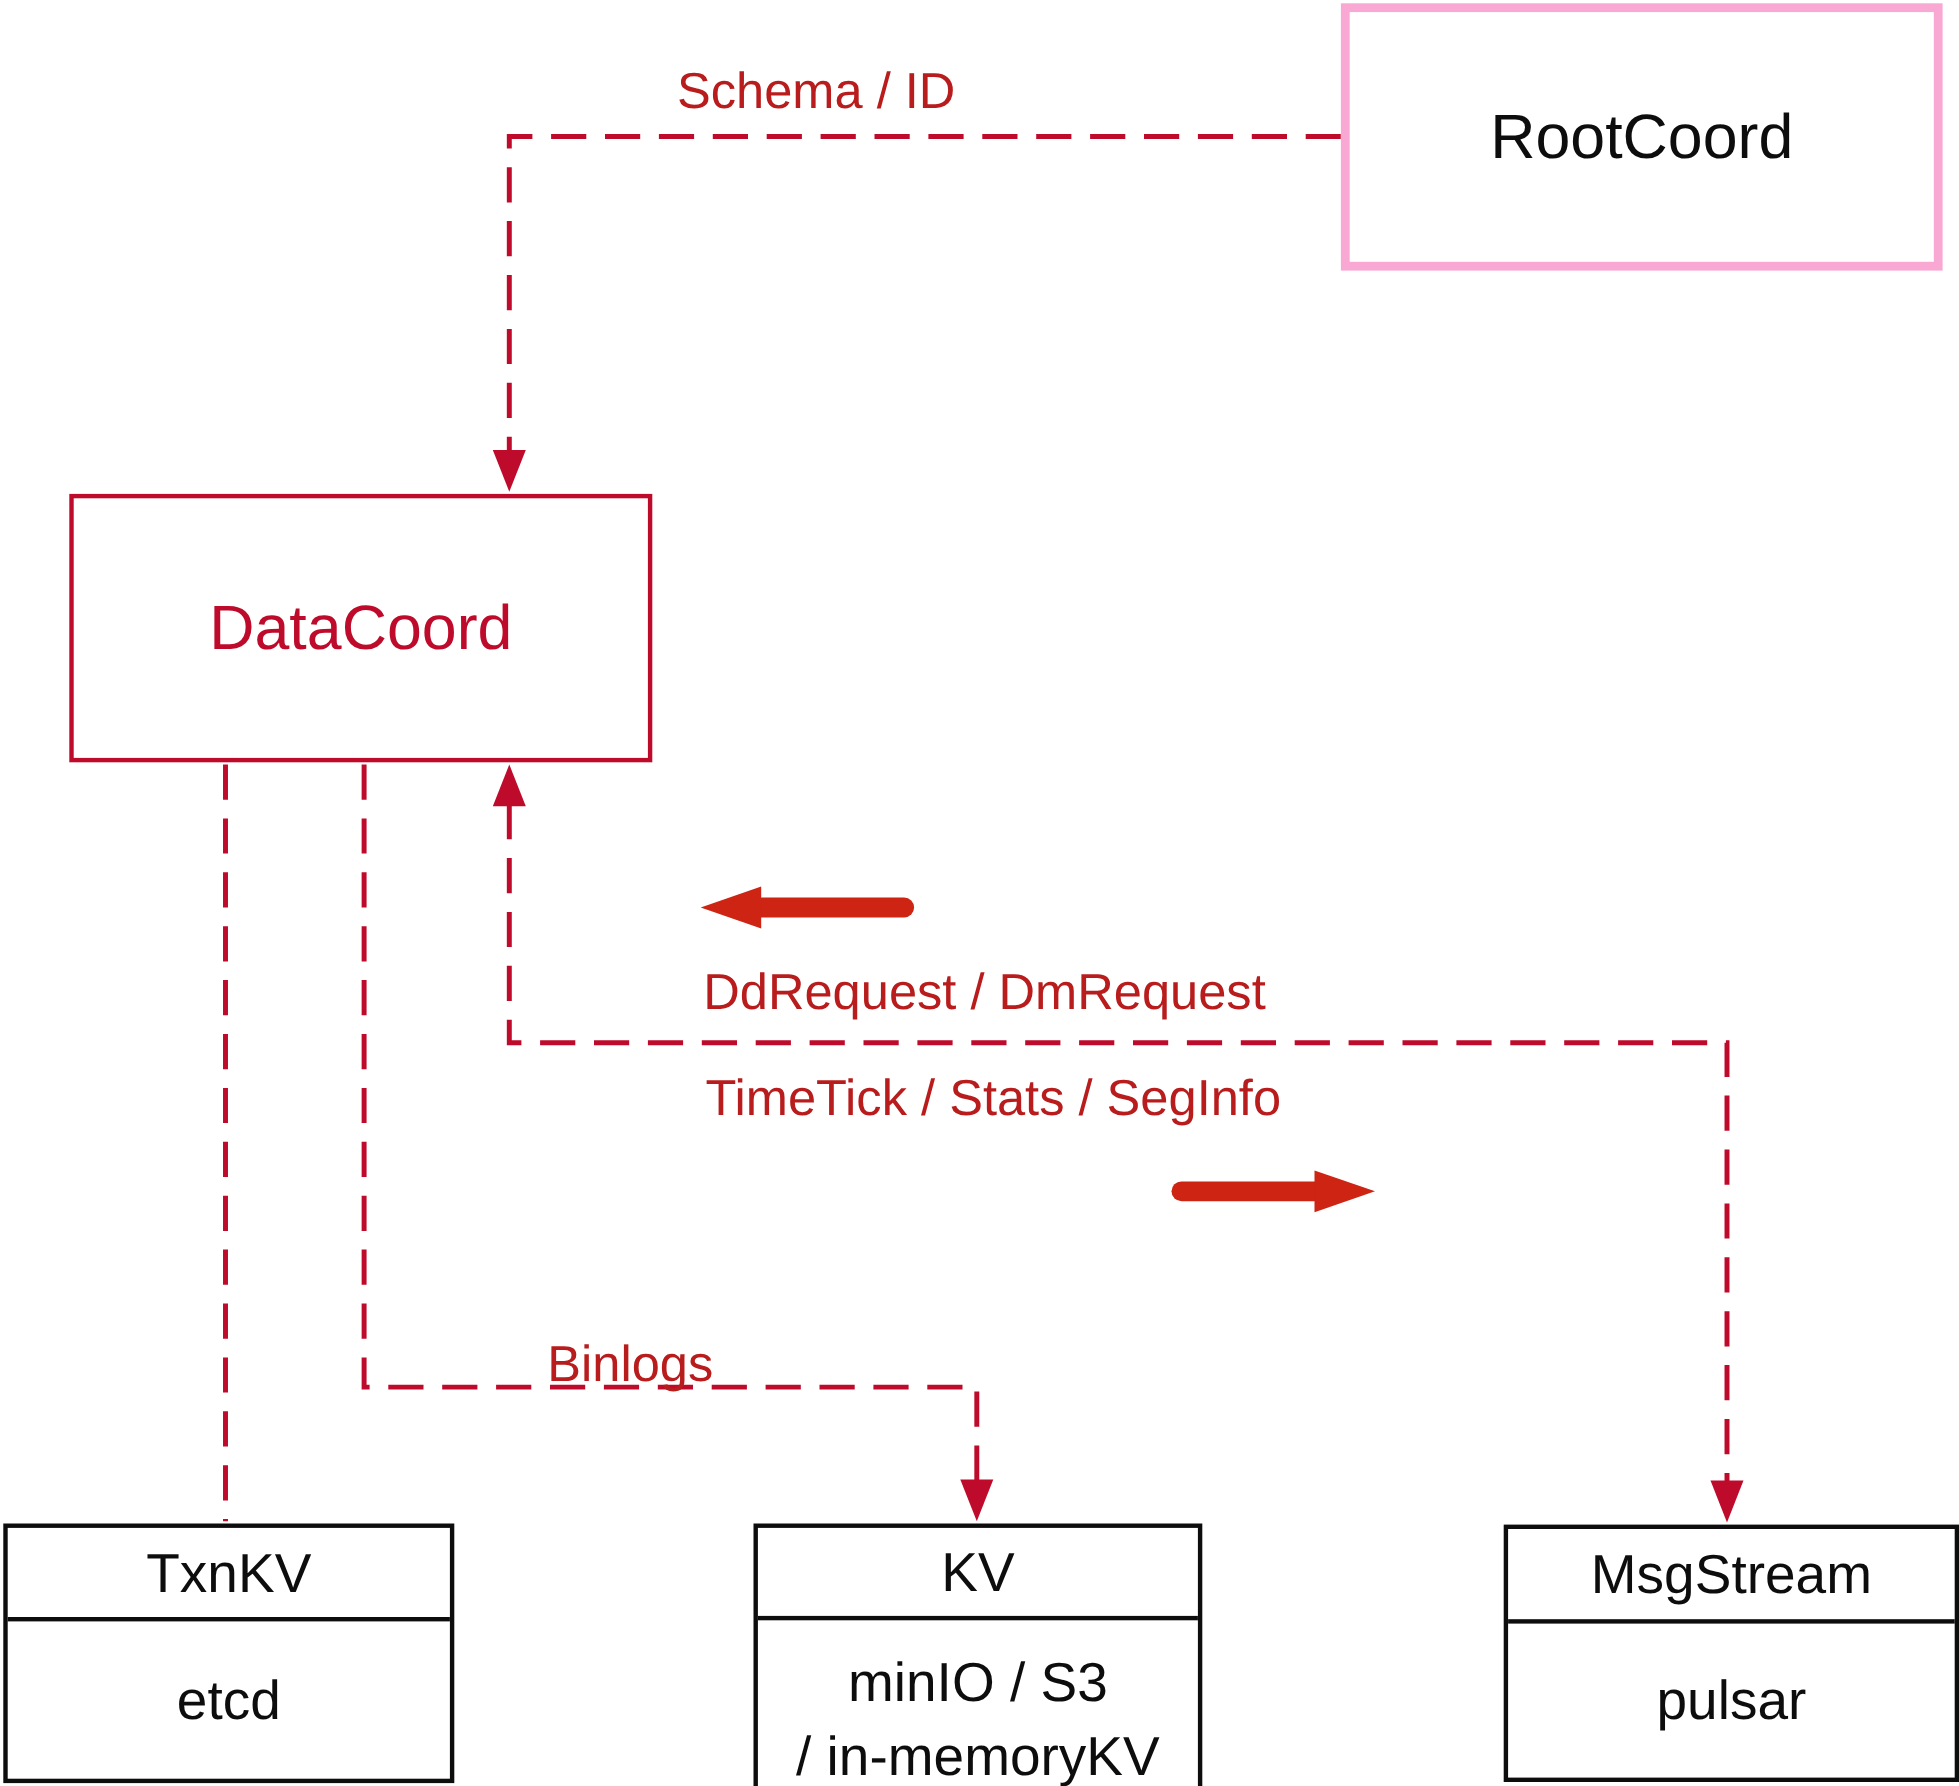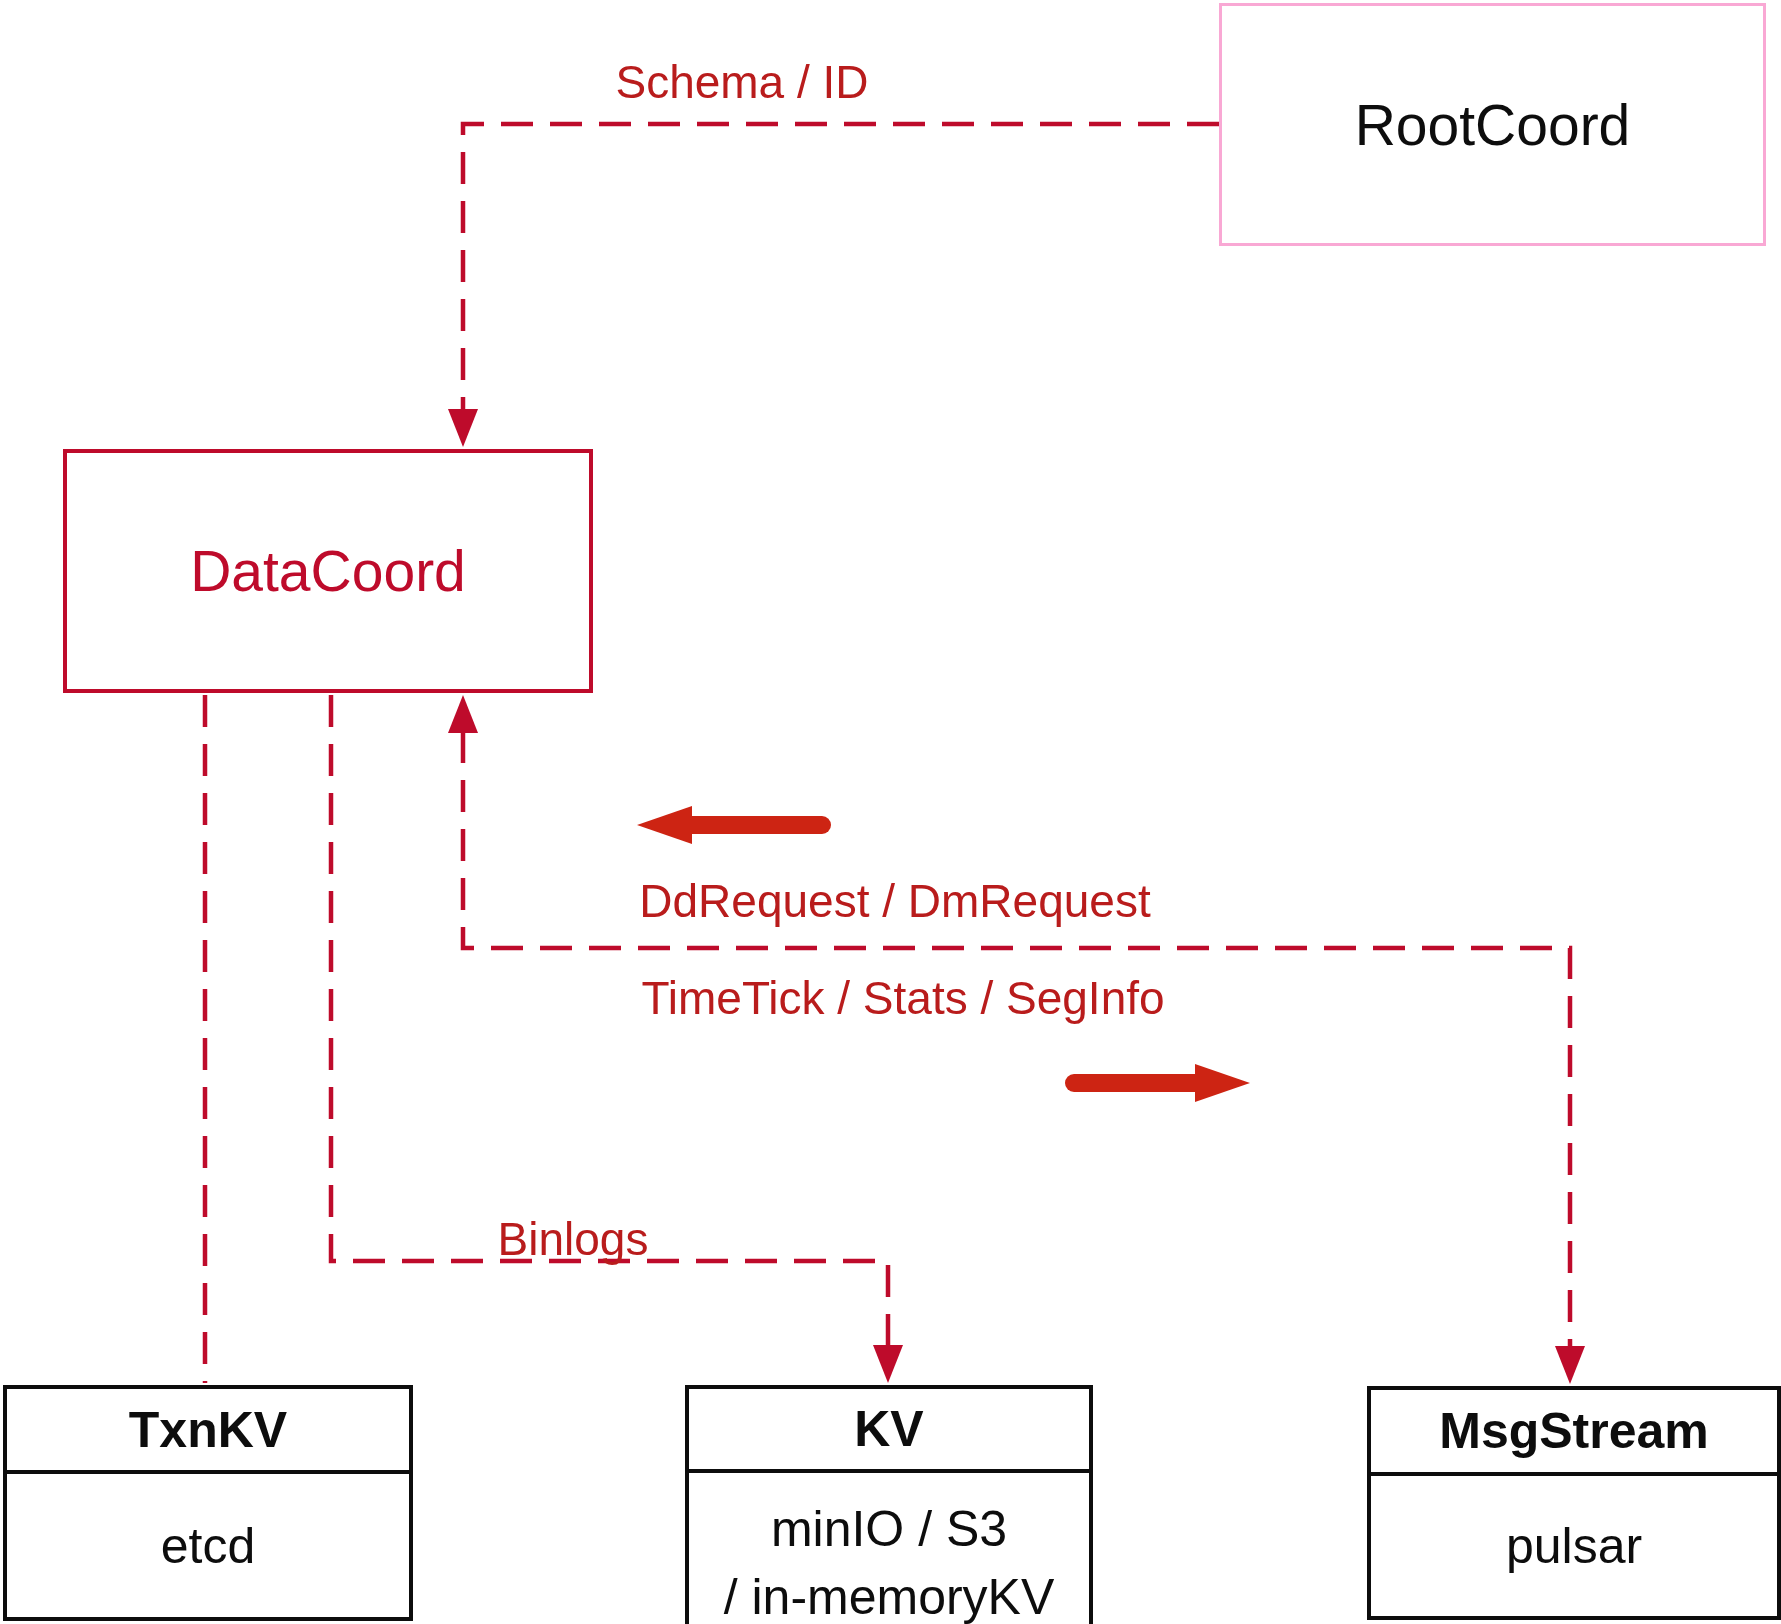--- a/index.html
+++ b/index.html
@@ -10,31 +10,31 @@
     font-family:"Liberation Sans","DejaVu Sans",sans-serif;
     overflow:hidden;
   }
   .edges{position:absolute;left:0;top:0;width:1781px;height:1624px;}
   .node{
     position:absolute;
     box-sizing:border-box;
     background:#ffffff;
     display:flex;align-items:center;justify-content:center;
   }
-  .node-plain{border:3px solid #f9a8d4;color:#0d0d0d;font-size:57px;}
+  .node-plain{border:8px solid #f9a8d4;color:#0d0d0d;font-size:57px;}
   .node-accent{border:4px solid #be0b2b;color:#be0b2b;font-size:57px;justify-content:center;}
   .node-table{
     position:absolute;box-sizing:border-box;
     border:4px solid #0d0d0d;background:#ffffff;
     display:flex;flex-direction:column;
   }
   .node-table .hdr{
     box-sizing:border-box;
     display:flex;align-items:center;justify-content:center;
-    font-weight:bold;font-size:50px;color:#0d0d0d;
+    font-weight:normal;font-size:50px;color:#0d0d0d;
   }
   .node-table .bdy{
     box-sizing:border-box;flex:1;
     border-top:4px solid #0d0d0d;
     display:flex;flex-direction:column;align-items:center;justify-content:center;
     font-size:50px;color:#0d0d0d;line-height:68px;text-align:center;
   }
   .edge-label{
     position:absolute;
     color:#b91c1c;font-size:46px;white-space:nowrap;

